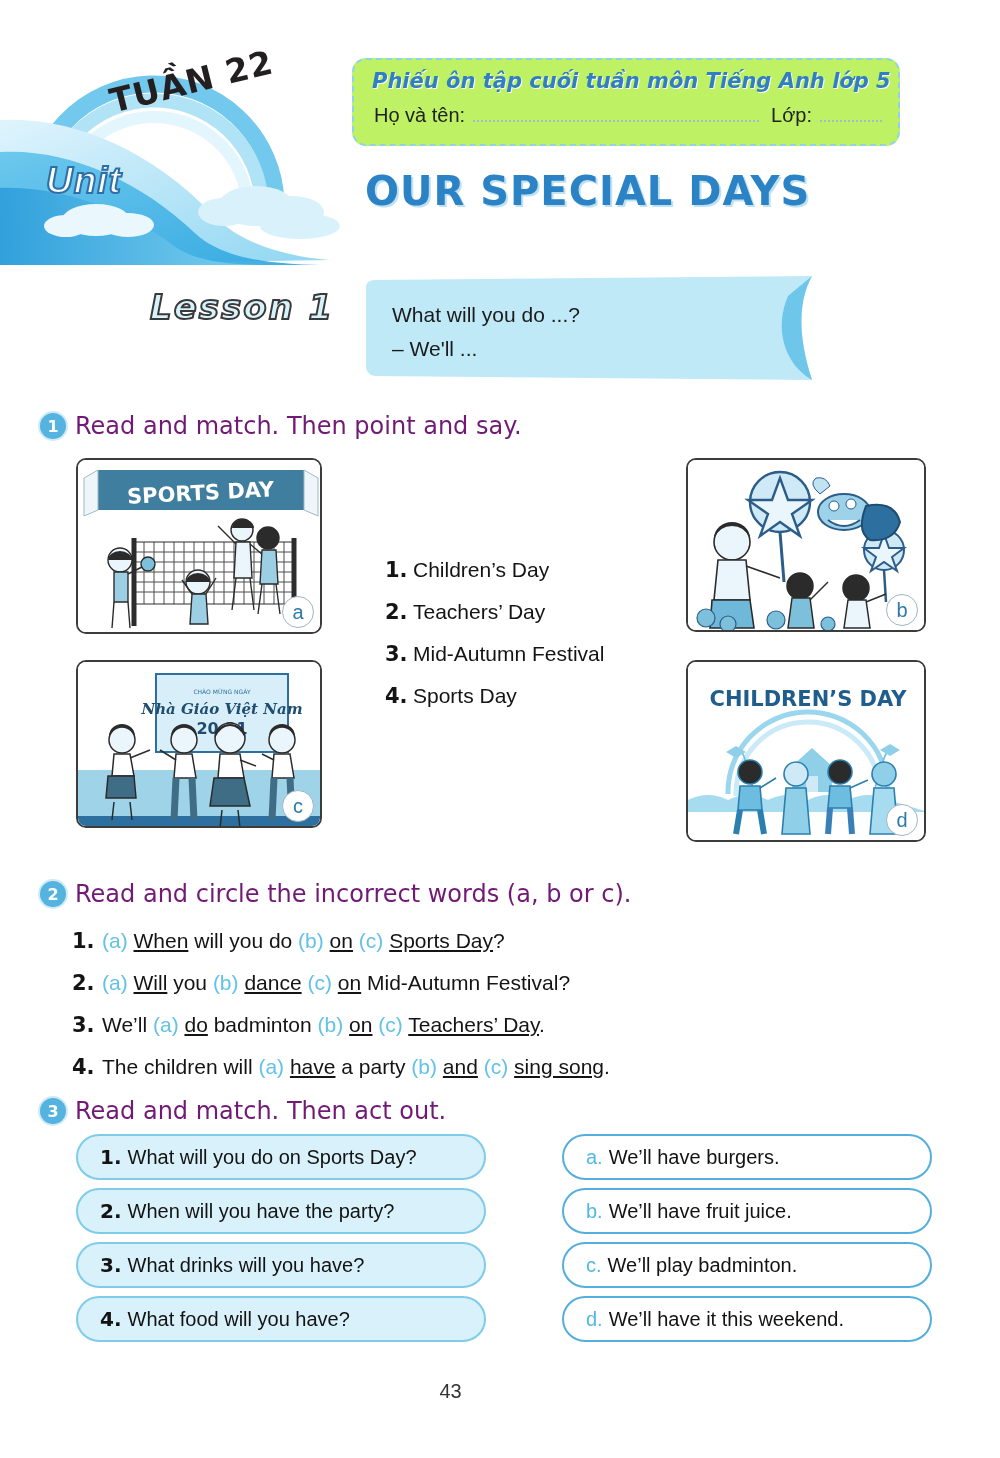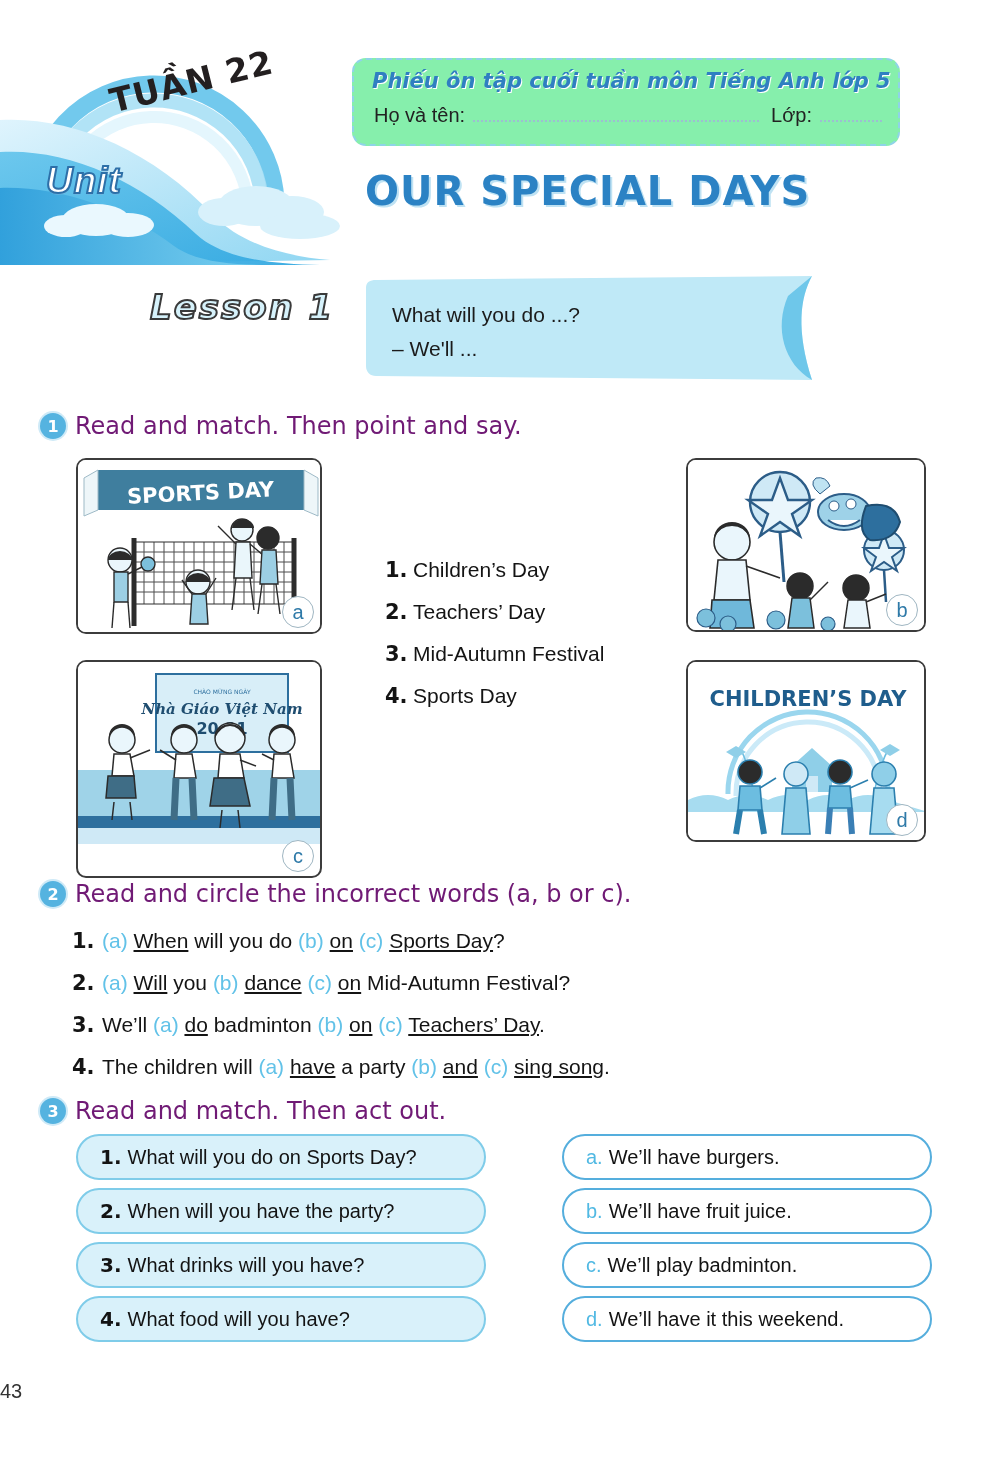--- a/index.html
+++ b/index.html
@@ -44,21 +44,21 @@
     color: #ddf1fb;
     -webkit-text-stroke: 2px #8fb9cf;
     text-shadow: 3px 4px 2px rgba(90,130,160,.45);
     white-space: nowrap;
   }
 
   
   .name-box {
     position: absolute; left: 352px; top: 58px;
     width: 548px; height: 88px;
-    background: #86efac;
+    background: #bef264;
     border: 2px dashed #8fd3e8;
     border-radius: 14px;
   }
   .name-box-title {
     position: absolute; left: 18px; top: 9px;
     font-family: "DejaVu Sans", sans-serif;
     font-weight: bold; font-style: italic; font-size: 21px;
     color: #2f7fc1;
     text-shadow: 1px 1px 0 #ffffff;
     white-space: nowrap;
@@ -163,21 +163,21 @@
     border-radius: 23px;
     display: flex; align-items: center;
     padding-left: 22px;
     font-size: 20px; color: #131313;
     white-space: nowrap;
   }
   .box-right .lbl { color: #51b9e3; margin-right: 6px; }
 
   .page-num {
     position: absolute; left: 0; top: 1380px; width: 901px;
-    font-size: 20px; color: #333;
+    text-align: center; font-size: 20px; color: #333;
   }
 </style>
 </head>
 <body>
 
 <div id="header">
 
   <svg class="wave-art" viewBox="0 0 350 245">
     <defs>
       <linearGradient id="gw1" x1="0" y1="0" x2="1" y2="1">
@@ -362,21 +362,21 @@
         <circle cx="18" cy="158" r="9"></circle>
           <circle cx="40" cy="164" r="8"></circle>
         <circle cx="88" cy="160" r="9"></circle>
           <circle cx="140" cy="164" r="7"></circle>
       </g>
     </svg>
   </div>
   <div class="pic-badge">b</div>
 </div>
 
-<div class="pic" style="left:76px; top:660px; width:246px; height:218px;">
+<div class="pic" style="left:76px; top:660px; width:246px; height:168px;">
   <div class="inner">
     <svg viewBox="0 0 246 182" width="246" height="182">
       <rect width="246" height="182" fill="#ffffff"></rect>
       <rect x="0" y="108" width="246" height="46" fill="#9fd3e8"></rect>
       <rect x="0" y="154" width="246" height="12" fill="#2d6f9e"></rect>
       <rect x="0" y="166" width="246" height="16" fill="#cfe9f6"></rect>
 
       <rect x="78" y="12" width="132" height="78" fill="#d8eef8" stroke="#2d6f9e" stroke-width="2"></rect>
       <text x="144" y="32" font-family="DejaVu Sans, sans-serif" font-size="6" fill="#2d6f9e" text-anchor="middle">CHÀO MỪNG NGÀY</text>
       <text x="144" y="52" font-family="DejaVu Serif, serif" font-size="15" font-style="italic" font-weight="bold" fill="#1f4d70" text-anchor="middle">Nhà Giáo Việt Nam</text>

